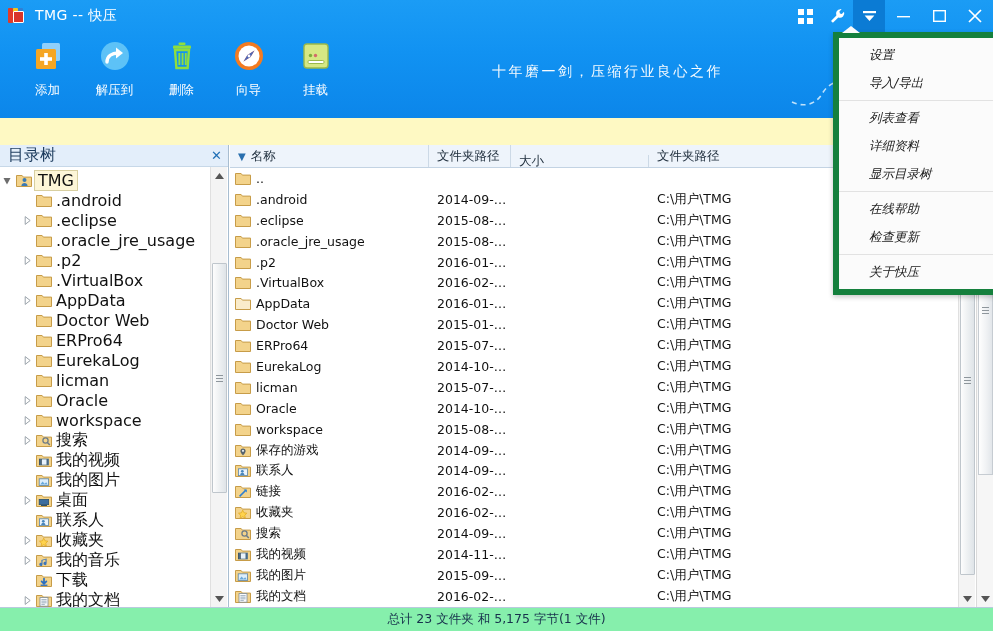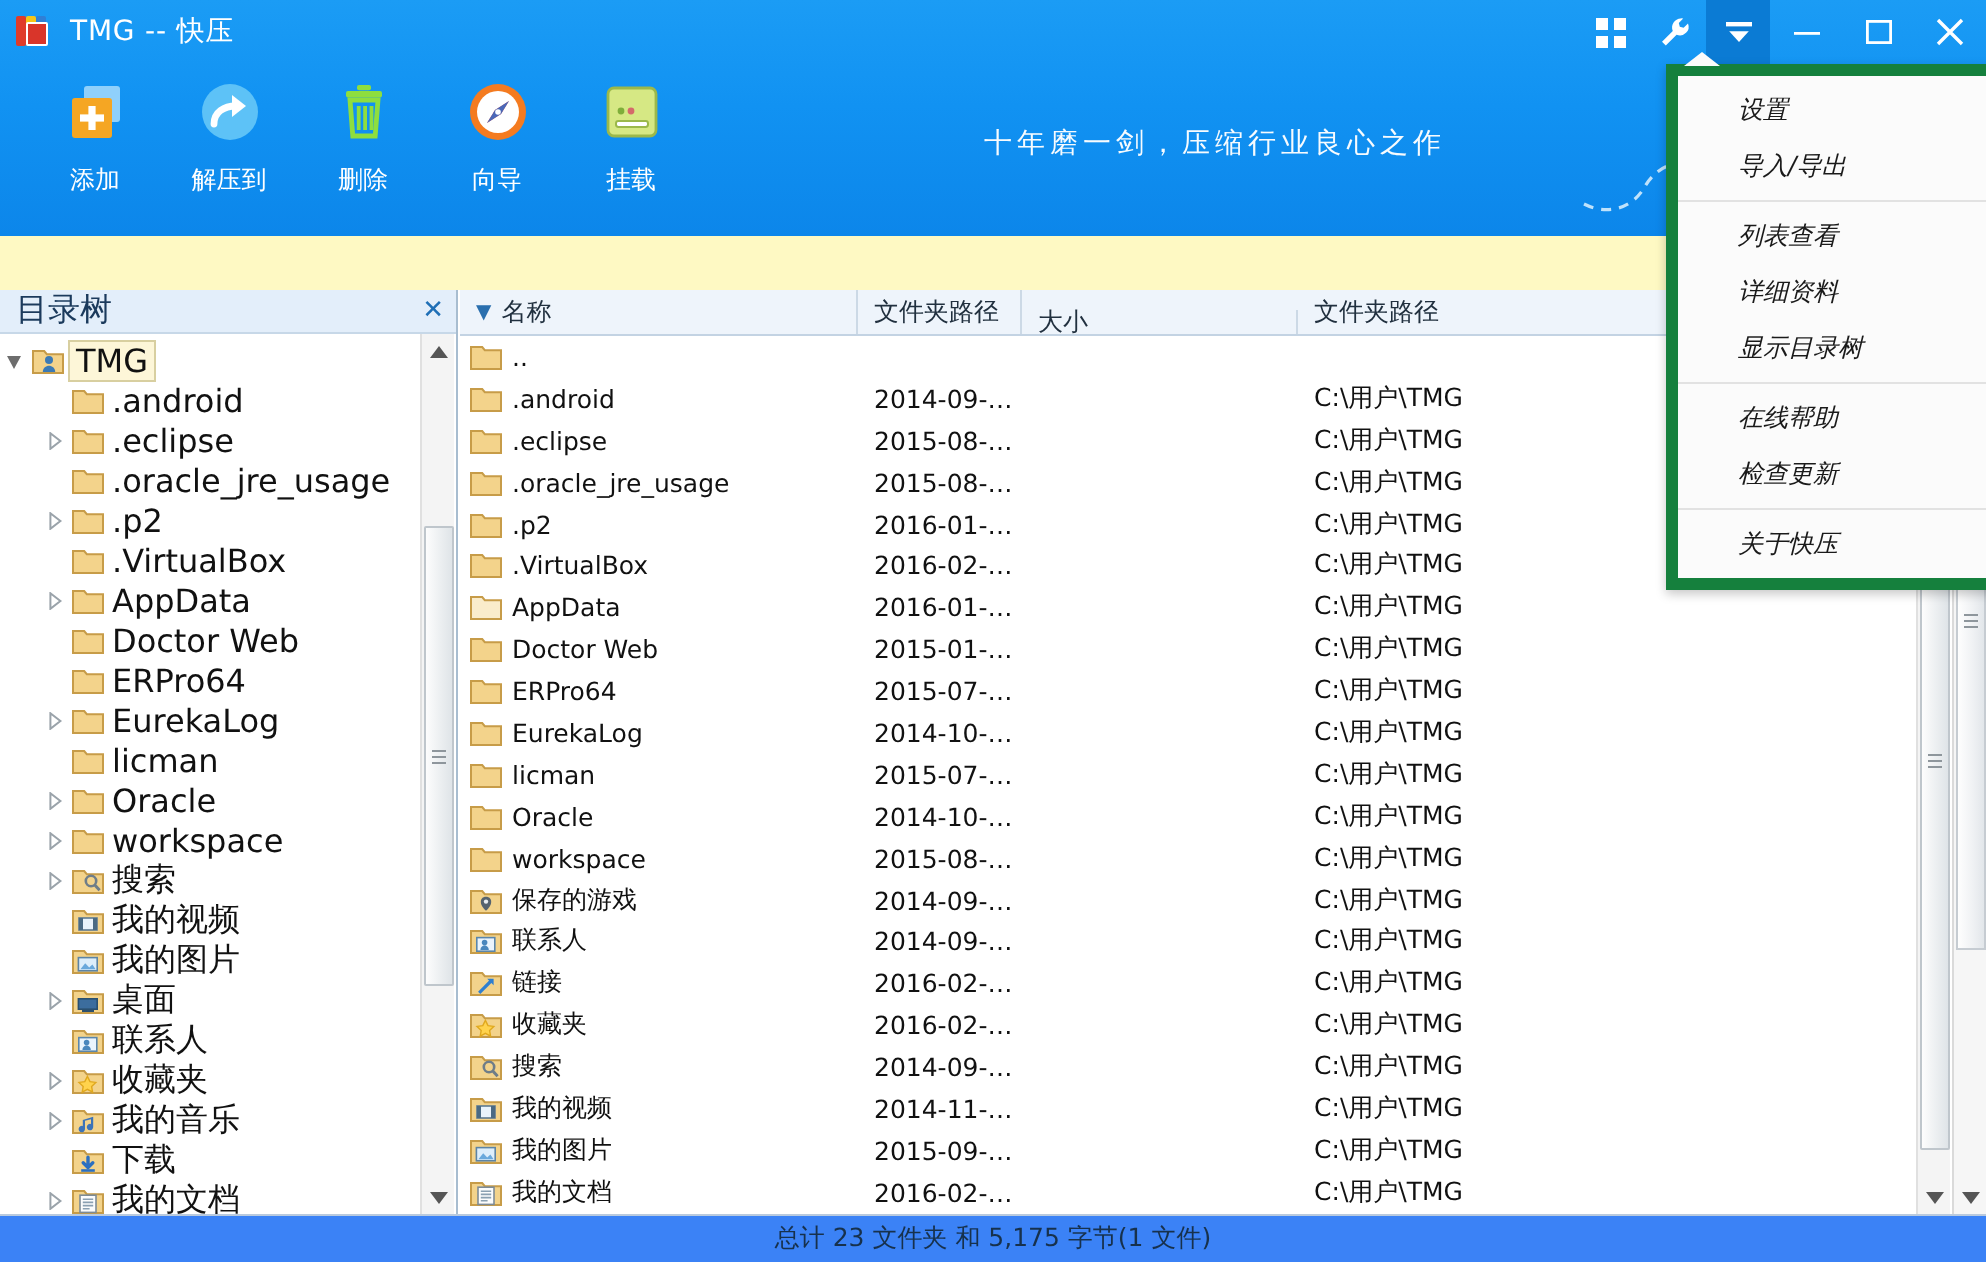--- a/index.html
+++ b/index.html
@@ -198,21 +198,21 @@
     display: flex; align-items: center; justify-content: center;
   }
   .outer-scroll .dn {
     position: absolute; bottom: 0; left: 0; width: 17px; height: 17px;
     display: flex; align-items: center; justify-content: center;
   }
 
   
   .status {
     position: absolute; left: 0; bottom: 0; width: 993px; height: 24px;
-    background: #3b82f6; border-top: 1px solid #b9cade;
+    background: #86efac; border-top: 1px solid #b9cade;
     display: flex; align-items: center; justify-content: center;
   }
   .status-text { font-size: 12.5px; color: #17314c; }
 
   
   .menu {
     position: absolute; left: 833px; top: 32px; width: 184px;
     background: #fbfbfb; border: 6px solid #15803d;
     box-shadow: 0 2px 5px rgba(0,0,0,.22);
     padding: 3px 0;

